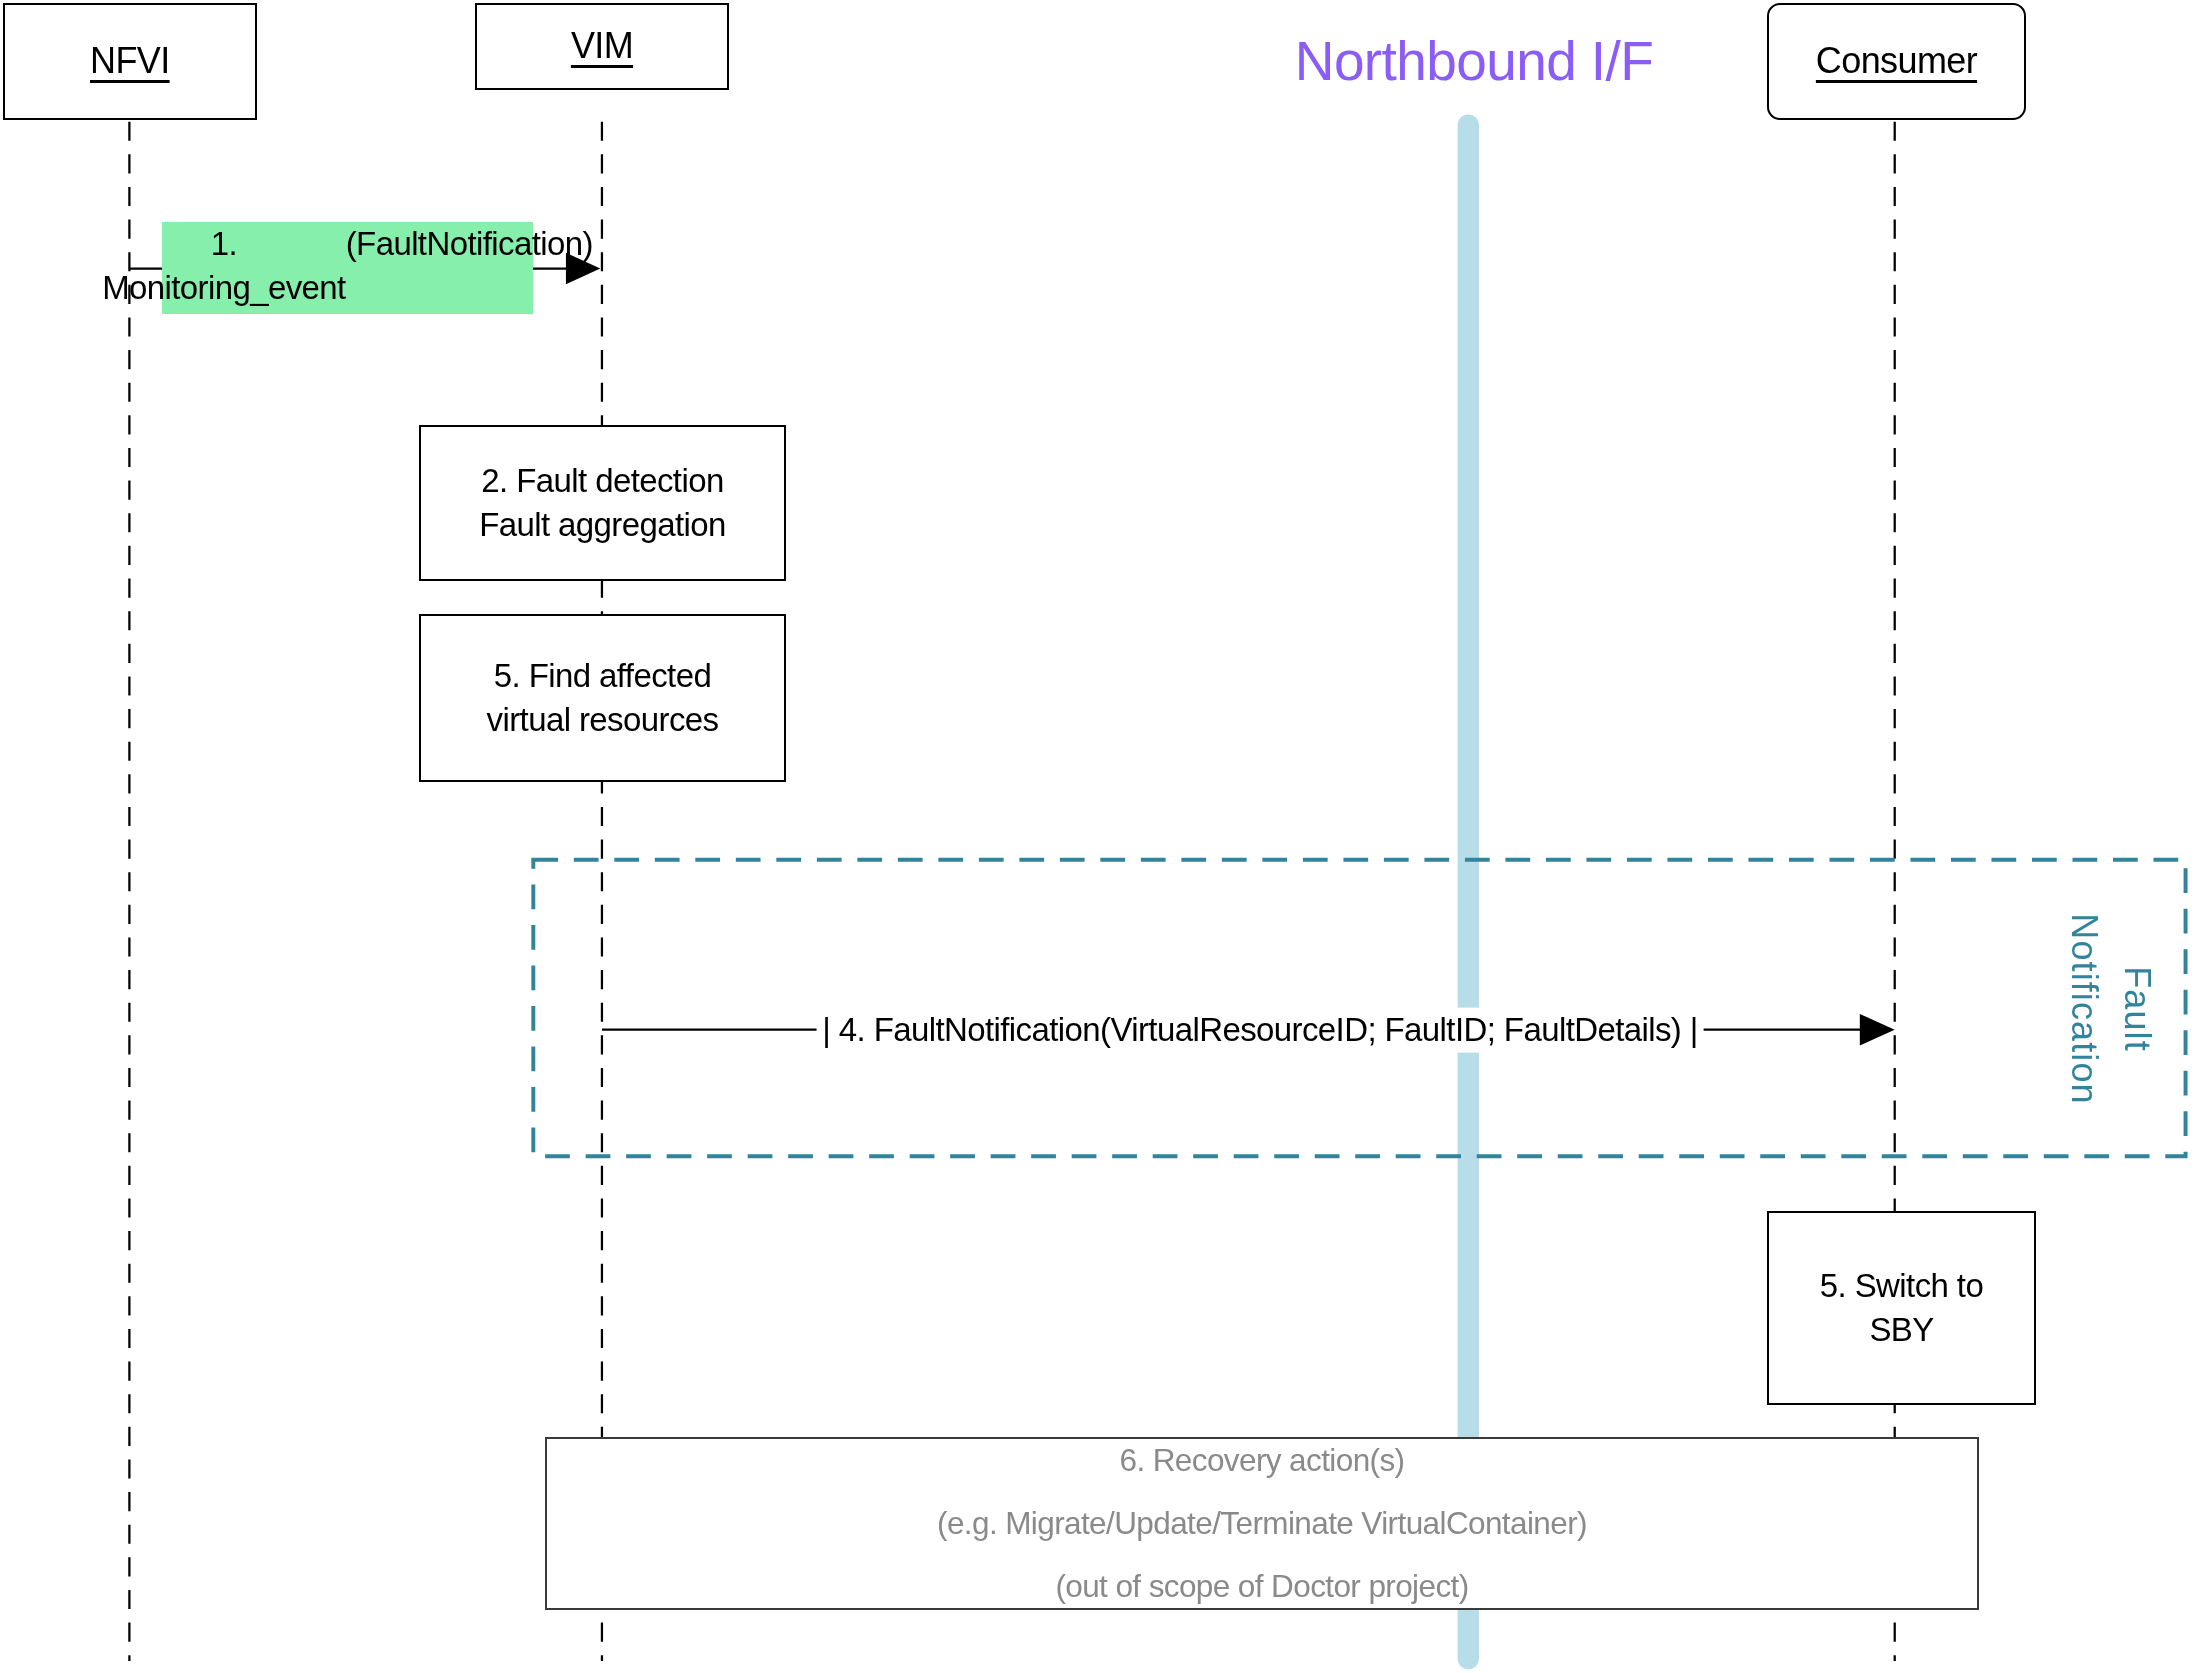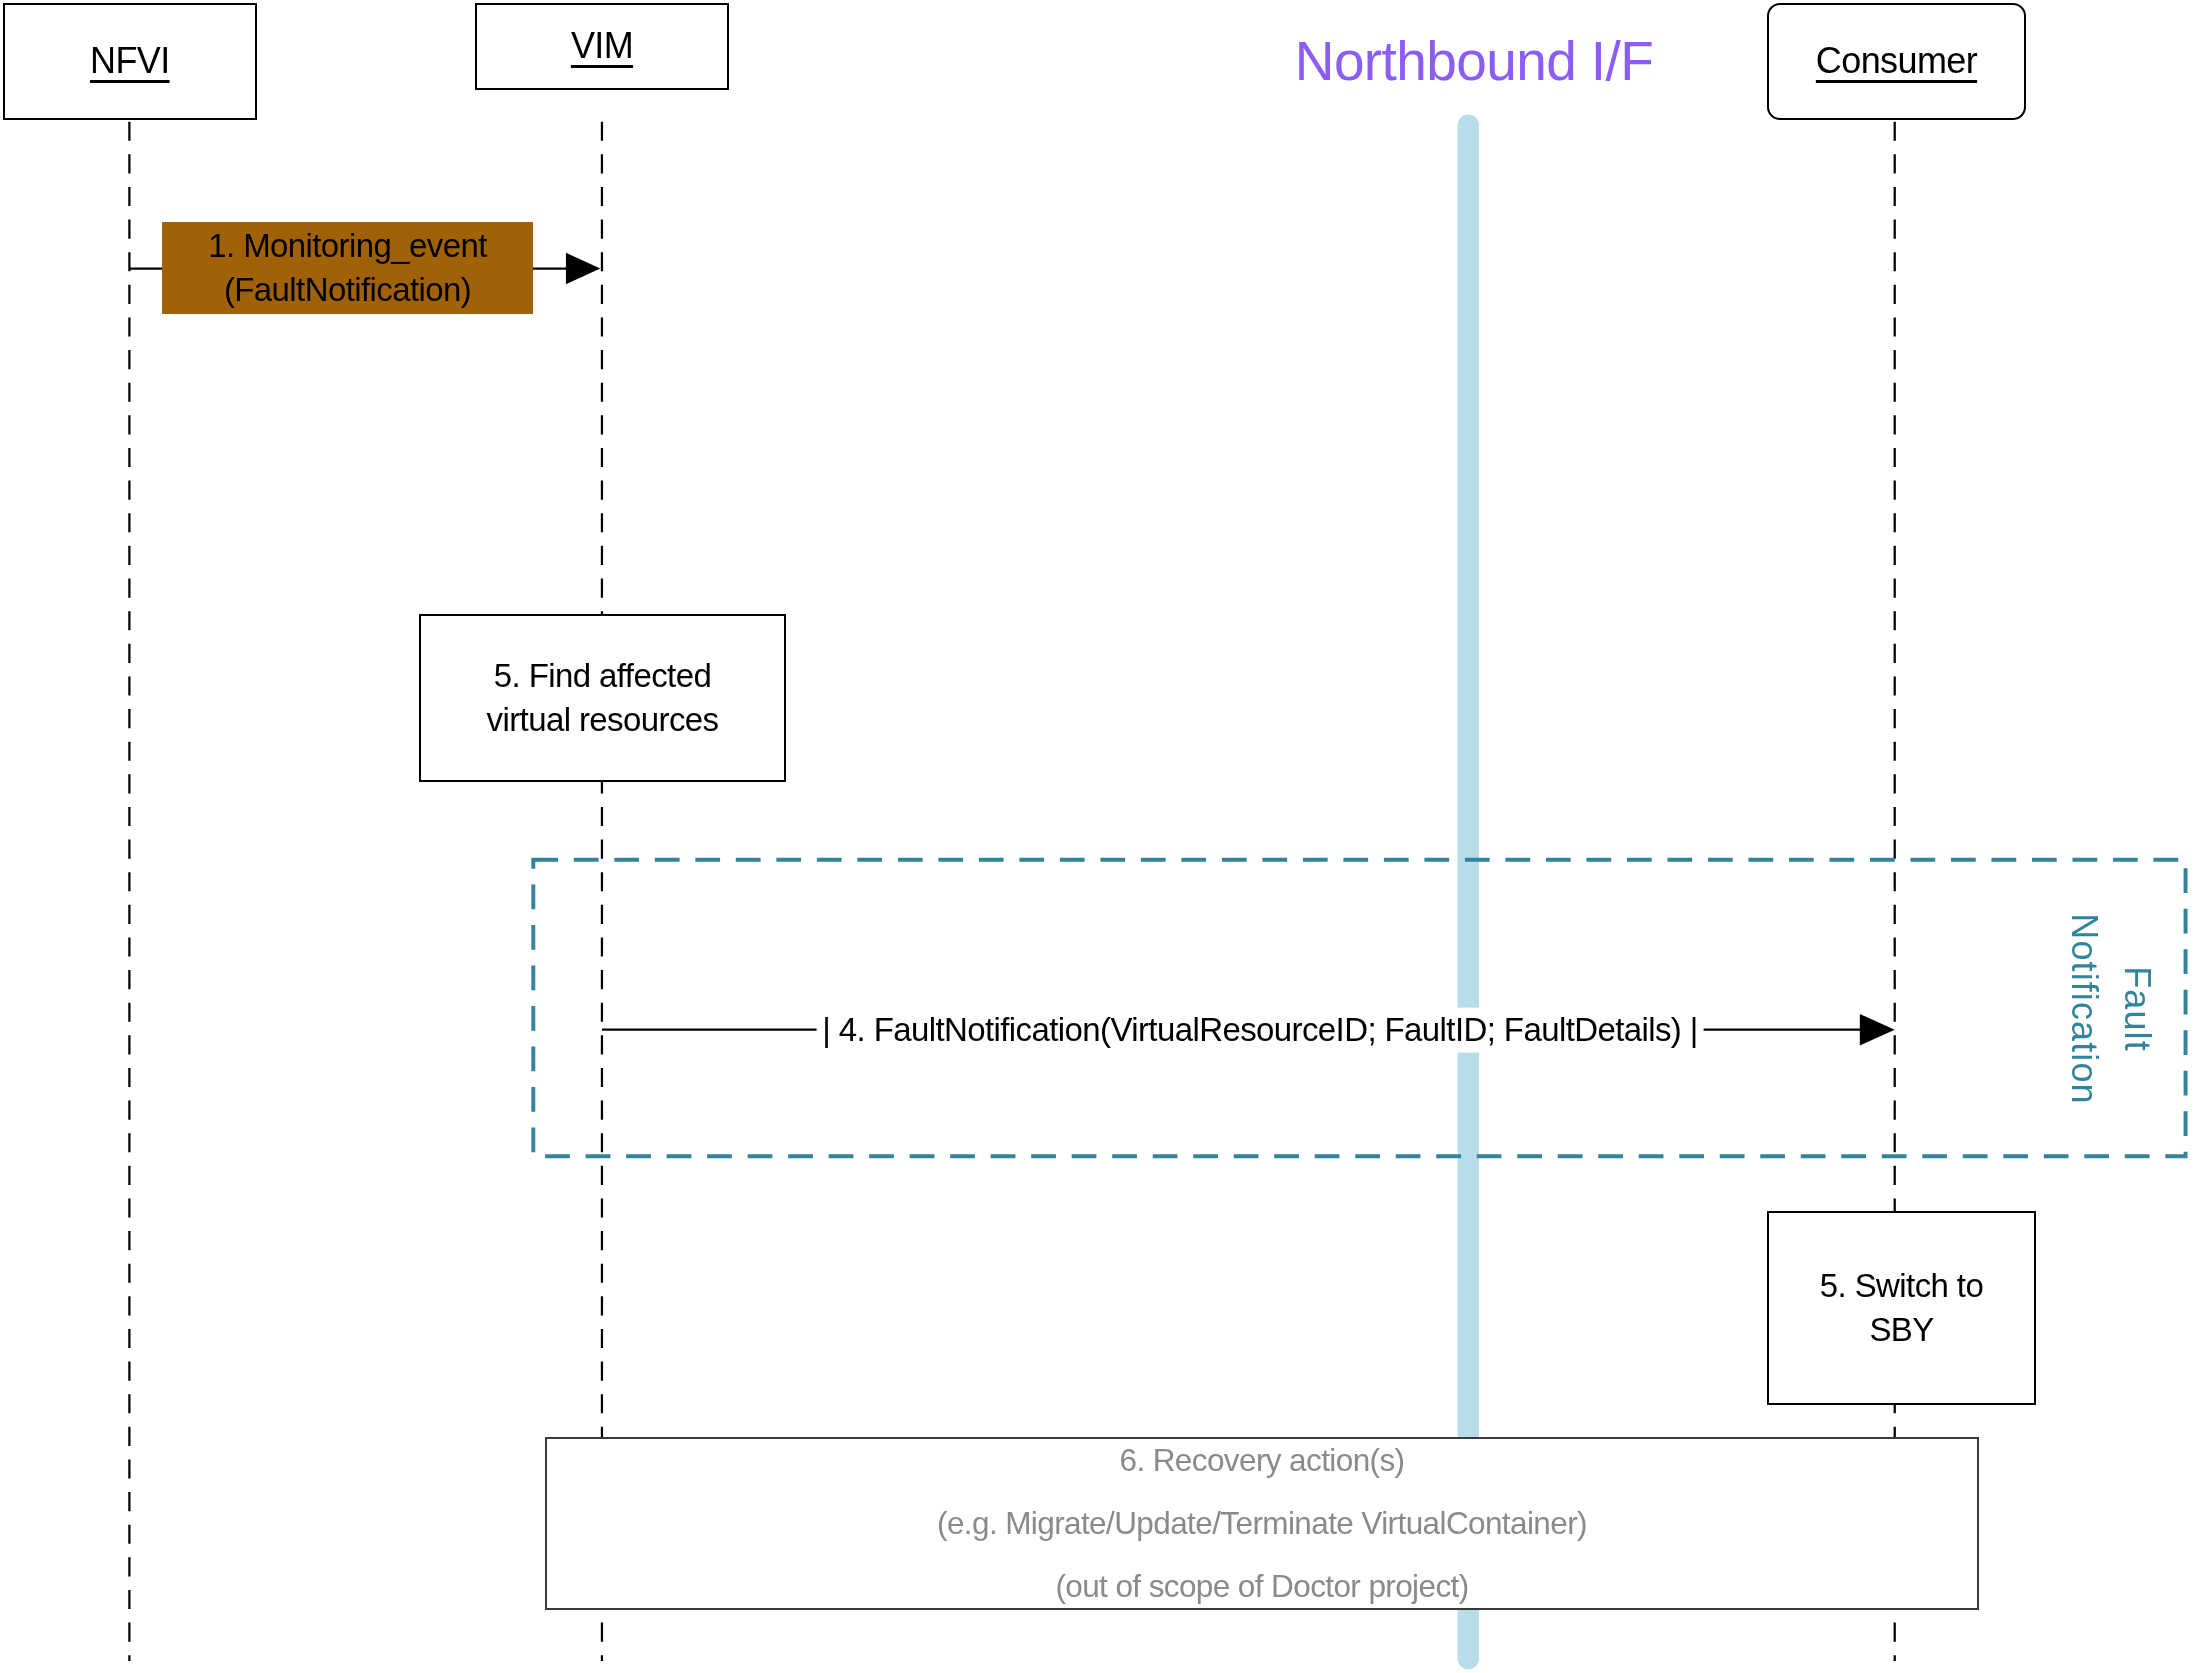--- a/index.html
+++ b/index.html
@@ -22,23 +22,23 @@
     font-size:36px;letter-spacing:-0.6px;
     text-decoration:underline;
     text-underline-offset:6.8px;
     text-decoration-thickness:2.8px;
   }
   .nb-title{
     font-size:55px;color:#8b5cf6;letter-spacing:-0.6px;
     transform:translate(-50%,0);white-space:nowrap;
   }
   .msg-label{
-    background:#a16207;text-align:center;
+    background:#86efac;text-align:center;
     font-size:33px;line-height:44px;letter-spacing:-0.6px;
-    display:flex;flex-direction:column;justify-content:center;
+    display:flex;flex-direction:row;justify-content:center;
   }
   .msg4-label{
     background:#fff;white-space:nowrap;
     font-size:33px;letter-spacing:-0.6px;
     transform:translate(-50%,-50%);
     padding:3.4px 5.6px;
   }
   .act-box{
     border:2.3px solid #000;background:#fff;
     display:flex;flex-direction:column;align-items:center;justify-content:center;
@@ -89,20 +89,24 @@
     <span class="actor-label">Consumer</span>
   </div>
 
   <div class="overlay nb-title" style="left:1474px;top:29px;">Northbound I/F</div>
 
   <div class="overlay msg-label" style="left:162px;top:222px;width:371px;height:92px;">
     <span>1. Monitoring_event</span>
     <span>(FaultNotification)</span>
   </div>
 
+  <div class="overlay act-box" style="left:419px;top:425px;width:367px;height:156px;">
+    <span>2. Fault detection</span>
+    <span>Fault aggregation</span>
+  </div>
 
   <div class="overlay act-box" style="left:419px;top:614px;width:367px;height:168px;">
     <span>5. Find affected</span>
     <span>virtual resources</span>
   </div>
 
   <div class="overlay msg4-label" style="left:1260px;top:1030px;">| 4. FaultNotification(VirtualResourceID; FaultID; FaultDetails) |</div>
 
   <div class="frame-label" style="left:2111px;top:1009px;">
     <div>Fault</div>

